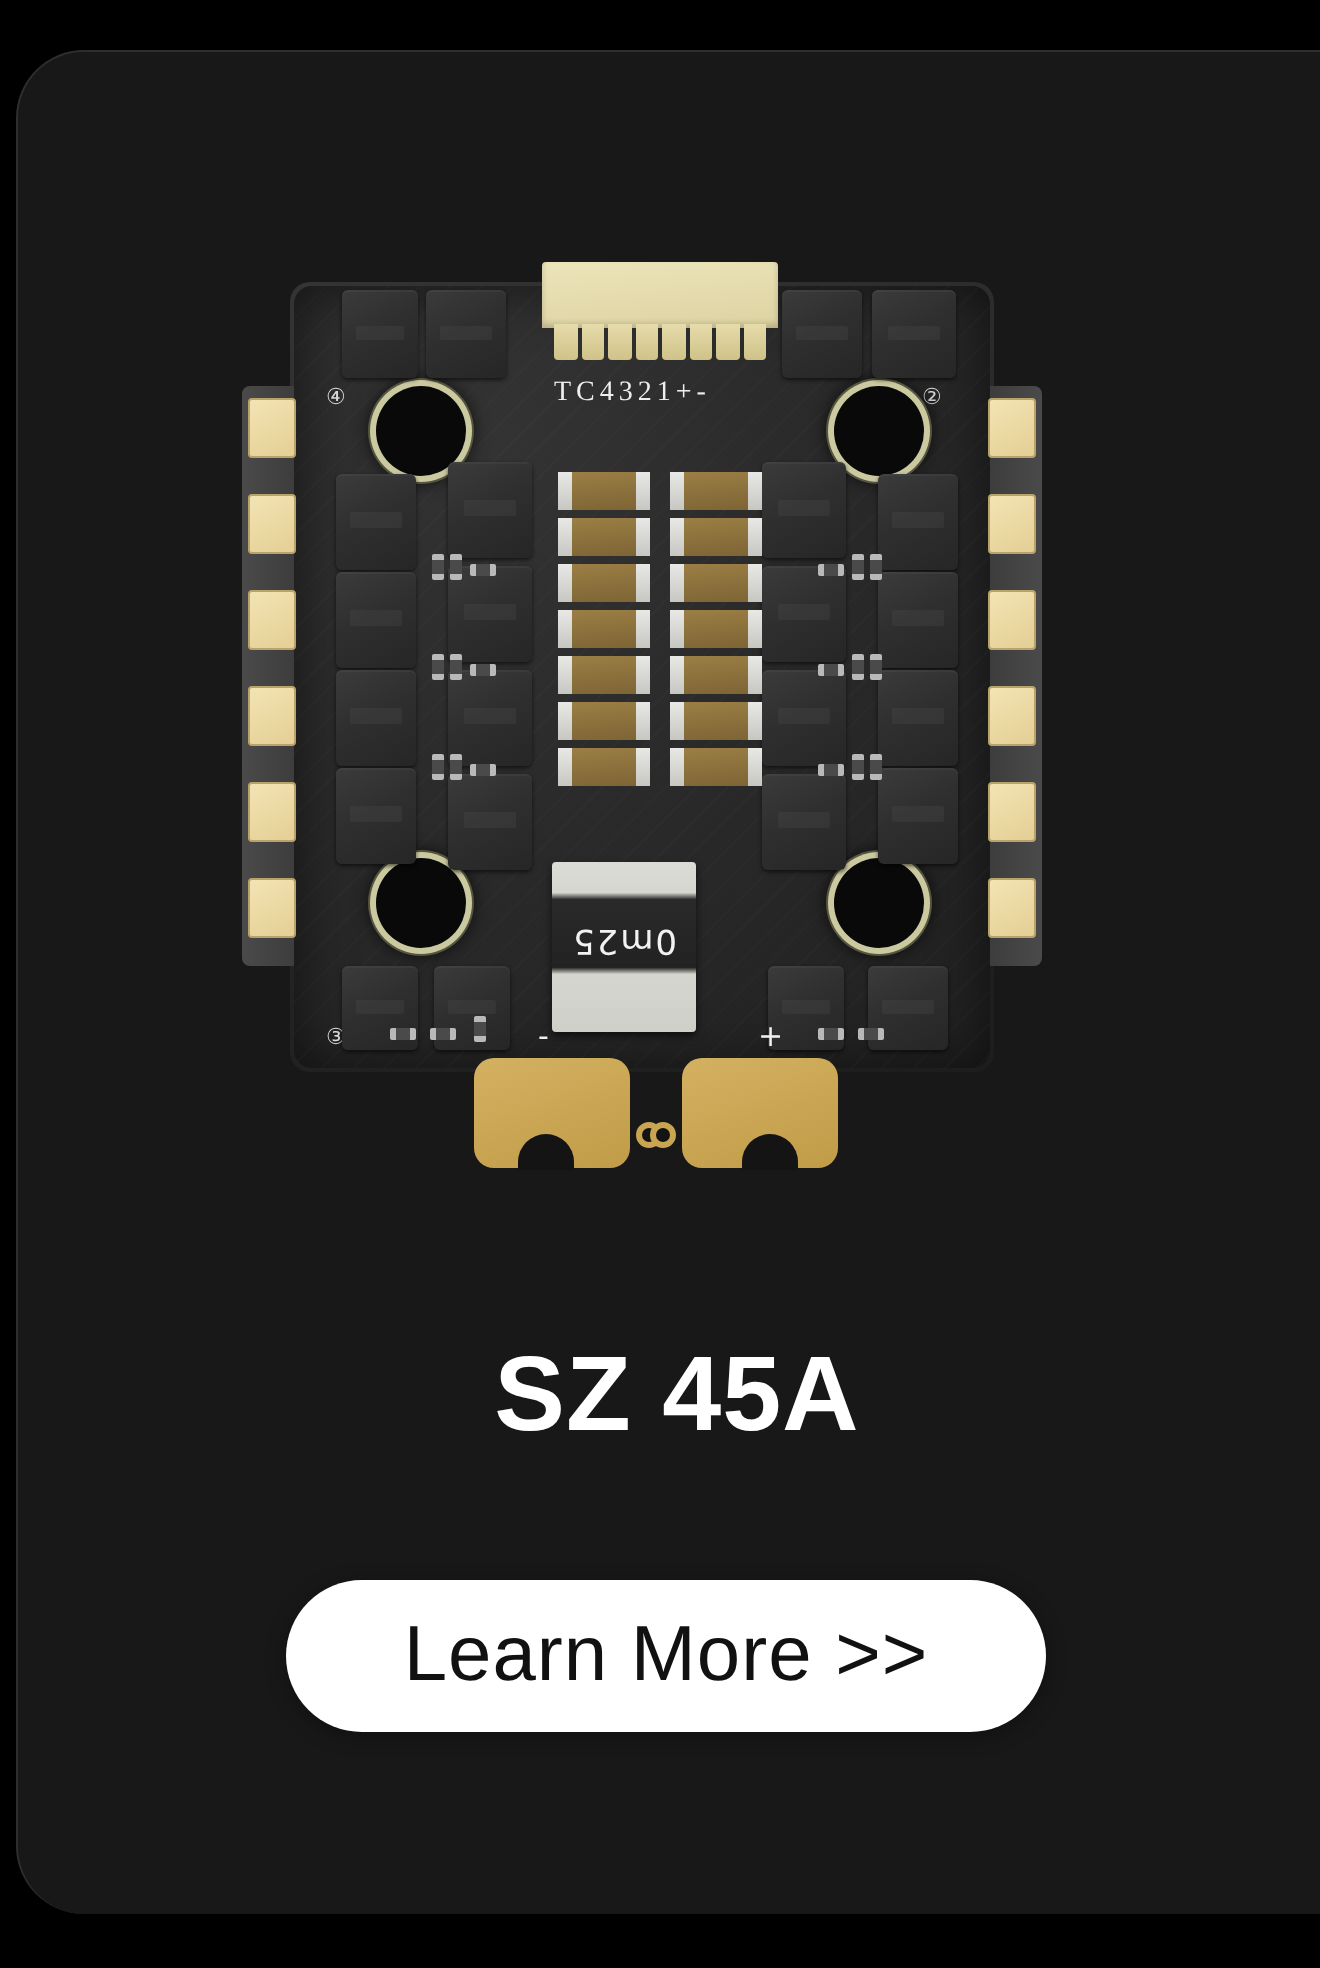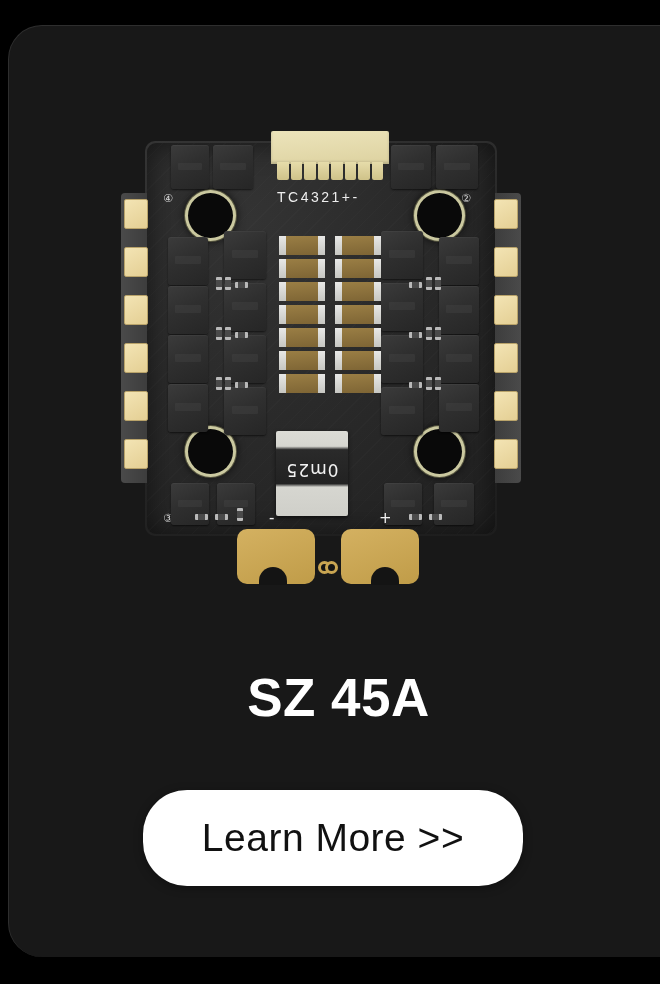--- a/index.html
+++ b/index.html
@@ -133,21 +133,21 @@
     border-radius: 0 0 2px 2px;
   }
 
   
   #silkscreen-label {
     position: absolute;
     left: 156px; top: 58px;
     font-size: 14px;
     letter-spacing: 2.5px;
     color: #eeeeee;
-    font-family: Liberation Sans, sans-serif;
+    font-family: Liberation Serif, serif;
     white-space: nowrap;
   }
 
   
   .chip {
     position: absolute;
     background: linear-gradient(152deg, #3b3b3b 0%, #2f2f2f 45%, #262626 100%);
     border-radius: 3px;
     box-shadow: 0 1px 2px rgba(0,0,0,.6), inset 0 1px 0 rgba(255,255,255,.04);
   }
@@ -269,21 +269,21 @@
     letter-spacing: 0.5px;
     line-height: 1;
   }
 
   
   #learn-more-button {
     position: absolute;
     left: 134px;
     top: 764px;
     width: 380px;
-    height: 96px;
+    height: 76px;
     background: #ffffff;
     border: none;
     border-radius: 44px;
     color: #111111;
     font-size: 39px;
     font-family: "Liberation Sans", sans-serif;
     letter-spacing: 0.5px;
     cursor: pointer;
     box-shadow: 0 2px 10px rgba(0,0,0,.35);
   }

